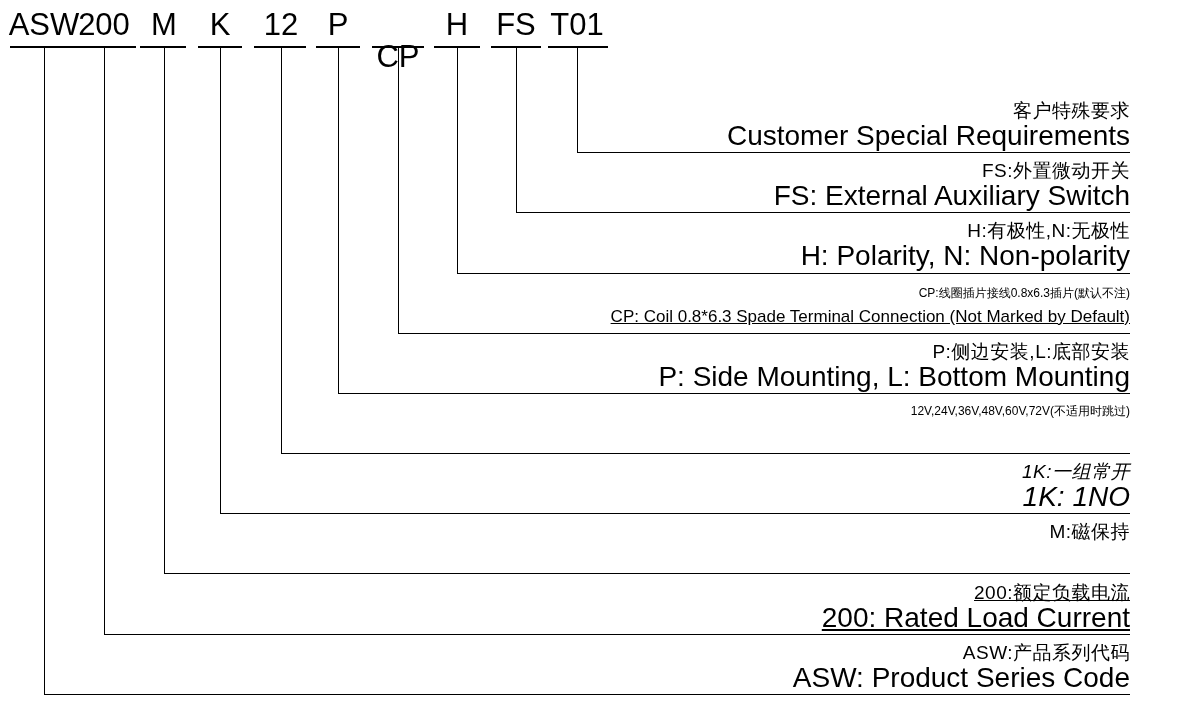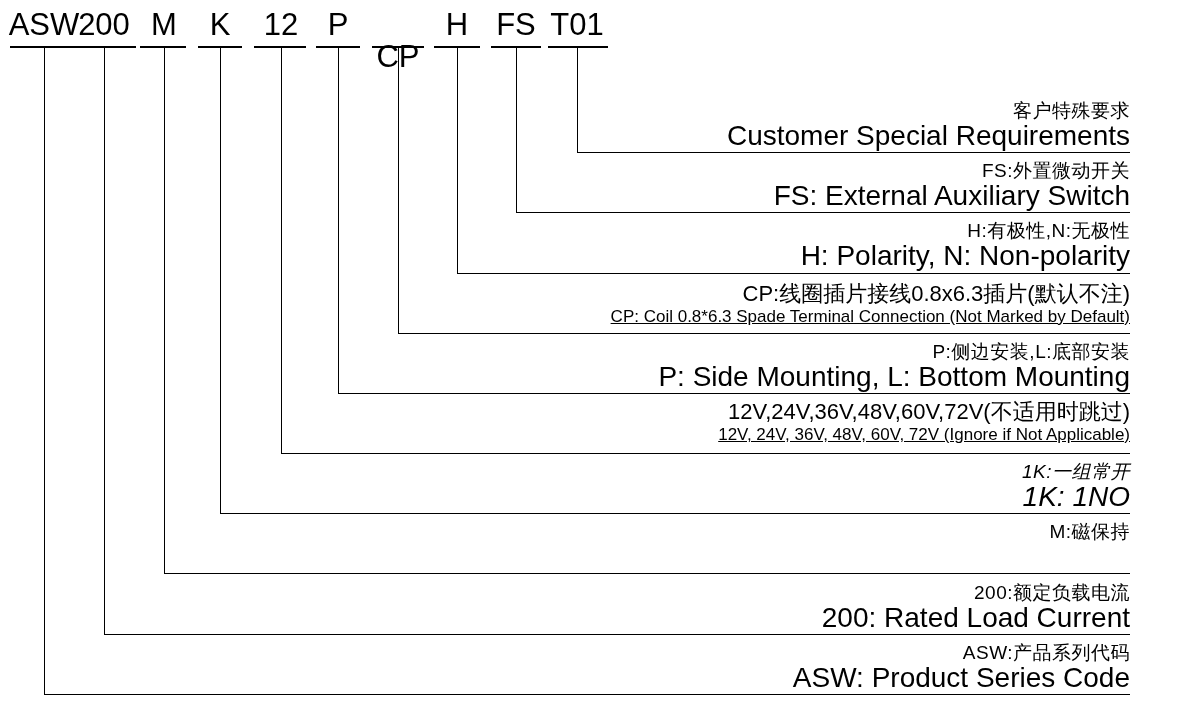--- a/index.html
+++ b/index.html
@@ -66,21 +66,21 @@
     line-height: 24px;
     letter-spacing: 0.5px;
   }
   .desc .en {
     display: block;
     font-size: 28px;
     line-height: 26px;
   }
   
   .desc.tight .cn {
-    font-size: 22px;
+    font-size: 12px;
     line-height: 23px;
     letter-spacing: 0px;
   }
   .desc.tight .en {
     font-size: 17px;
     line-height: 24px;
     text-decoration: underline;
   }
 </style>
 </head>
@@ -150,30 +150,29 @@
       <div class="desc tight" style="top: 282px;">
         <span class="cn">CP:线圈插片接线0.8x6.3插片(默认不注)</span>
         <span class="en">CP: Coil 0.8*6.3 Spade Terminal Connection (Not Marked by Default)</span>
       </div>
       <div class="desc" style="top: 340px;">
         <span class="cn">P:侧边安装,L:底部安装</span>
         <span class="en">P: Side Mounting, L: Bottom Mounting</span>
       </div>
       <div class="desc tight" style="top: 400px;">
         <span class="cn">12V,24V,36V,48V,60V,72V(不适用时跳过)</span>
-        <span class="en">12V, 24V, 36V, 48V, 60V, 72V (Ignore if Not Applicable)</span>
       </div>
       <div class="desc" style="top: 460px; font-style: italic;">
         <span class="cn">1K:一组常开</span>
         <span class="en">1K: 1NO</span>
       </div>
       <div class="desc" style="top: 520px;">
         <span class="cn">M:磁保持</span>
       </div>
-      <div class="desc" style="top: 581px;">
+      <div class="desc" style="top: 581px; text-decoration: underline;">
         <span class="cn">200:额定负载电流</span>
         <span class="en">200: Rated Load Current</span>
       </div>
       <div class="desc" style="top: 641px;">
         <span class="cn">ASW:产品系列代码</span>
         <span class="en">ASW: Product Series Code</span>
       </div>
     </div>
 
 </div>

